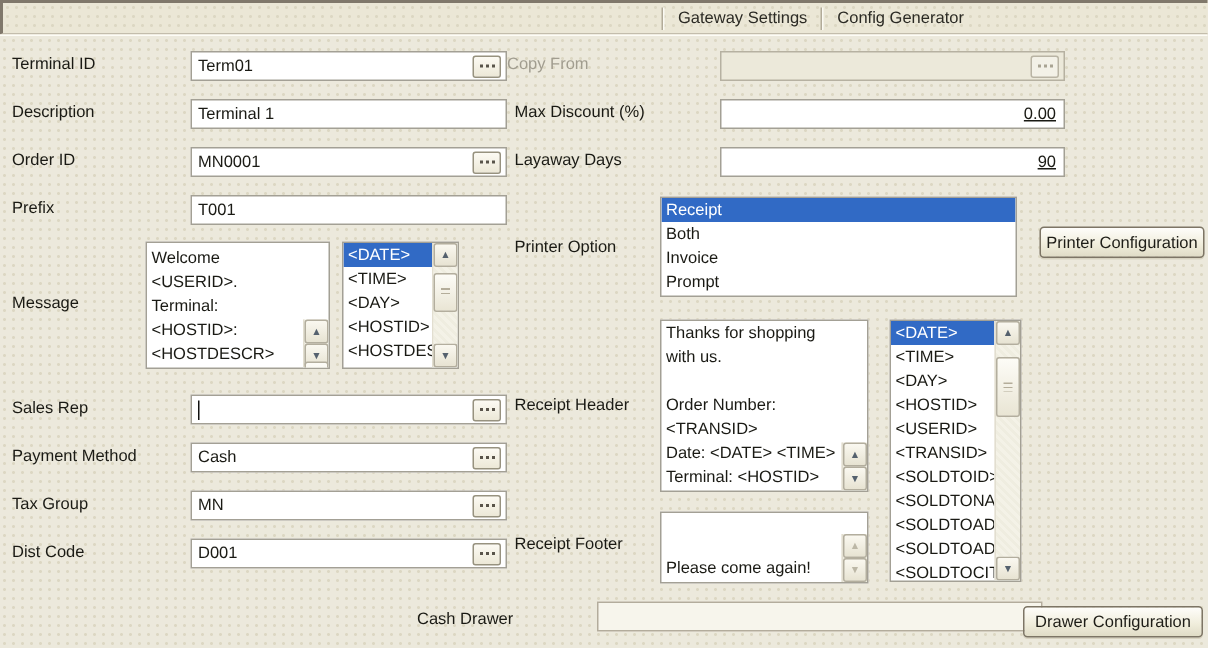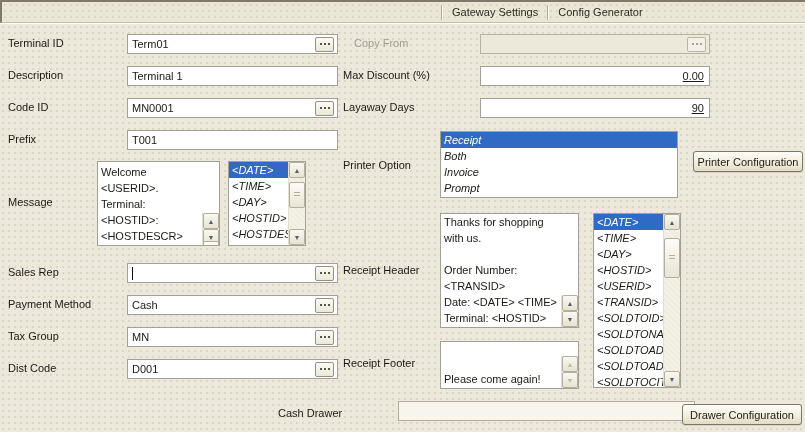--- a/index.html
+++ b/index.html
@@ -65,21 +65,21 @@
   
   .mlbox {
     position:absolute; background:#fff; border:1px solid #a3a095;
     display:flex; overflow:hidden;align-items:flex-end;
   }
   .ml-content {
     flex:1; padding:1px 3px; white-space:pre-wrap; overflow:hidden;
     line-height:16px;
   }
   .listbox { position:absolute; background:#fff; border:1px solid #a3a095; display:flex; overflow:hidden; }
-  .list-items { flex:1; overflow:hidden;font-style:italic; }
+  .list-items { flex:1; overflow:hidden; }
   .list-item {
     height:16px; line-height:16px; padding:0 3px;
     white-space:nowrap; overflow:hidden;
   }
   .list-item.selected { background:#316ac5; color:#fff; }
   
   .vsb { width:17px; flex:0 0 auto; display:flex; flex-direction:column; background:#f2f0e4; border-left:1px solid #e2ded0; }
   .sb-btn {
     height:16px; border:1px solid #b3ae9e; border-radius:2px;
     background:linear-gradient(#faf8f0,#e7e3d2);
@@ -119,21 +119,21 @@
   <div class="tab-divider"></div>
   <div class="tab">
       <span>Config Generator</span>
     </div>
 </div>
 
 <div class="panel dots">
 
   <div class="lbl" style="left:8px; top:13px">Terminal ID</div>
   <div class="lbl" style="left:8px; top:45px">Description</div>
-  <div class="lbl" style="left:8px; top:77px">Code ID</div>
+  <div class="lbl" style="left:8px; top:77px">Order ID</div>
   <div class="lbl" style="left:8px; top:109px">Prefix</div>
   <div class="lbl" style="left:8px; top:172px">Message</div>
   <div class="lbl" style="left:8px; top:242px">Sales Rep</div>
   <div class="lbl" style="left:8px; top:274px">Payment Method</div>
   <div class="lbl" style="left:8px; top:306px">Tax Group</div>
   <div class="lbl" style="left:8px; top:338px">Dist Code</div>
 
   <div class="tb" style="left:97px; top:10px; width:211px">
     <span class="val">Term01</span>
     <span class="ellbtn">
@@ -204,21 +204,21 @@
         <span class="dot3"></span>
       </span>
   </div>
   <div class="tb" style="left:97px; top:335px; width:211px">
     <span class="val">D001</span>
     <span class="ellbtn">
         <span class="dot3"></span>
       </span>
   </div>
 
-  <div class="lbl disabled" style="left:354px; top:13px">Copy From</div>
+  <div class="lbl disabled" style="left:338px; top:13px">Copy From</div>
   <div class="lbl" style="left:343px; top:45px">Max Discount (%)</div>
   <div class="lbl" style="left:343px; top:77px">Layaway Days</div>
   <div class="lbl" style="left:343px; top:135px">Printer Option</div>
   <div class="lbl" style="left:343px; top:240px">Receipt Header</div>
   <div class="lbl" style="left:343px; top:333px">Receipt Footer</div>
   <div class="lbl" style="left:278px; top:383px">Cash Drawer</div>
 
   <div class="tb disabled" style="left:450px; top:10px; width:230px">
     <span class="val"></span>
     <span class="ellbtn disabled">

